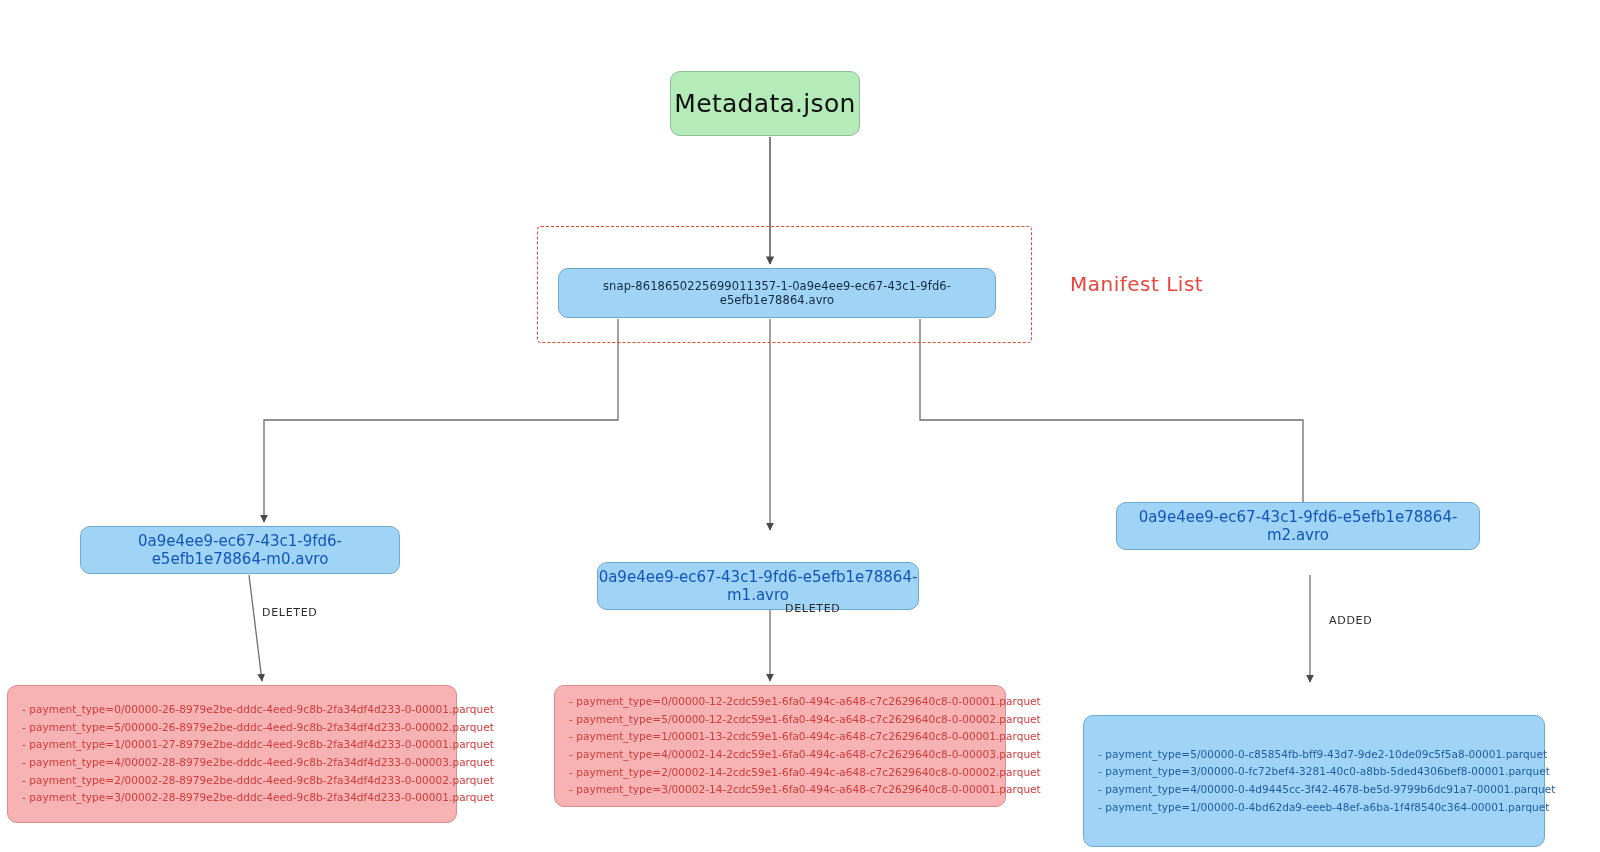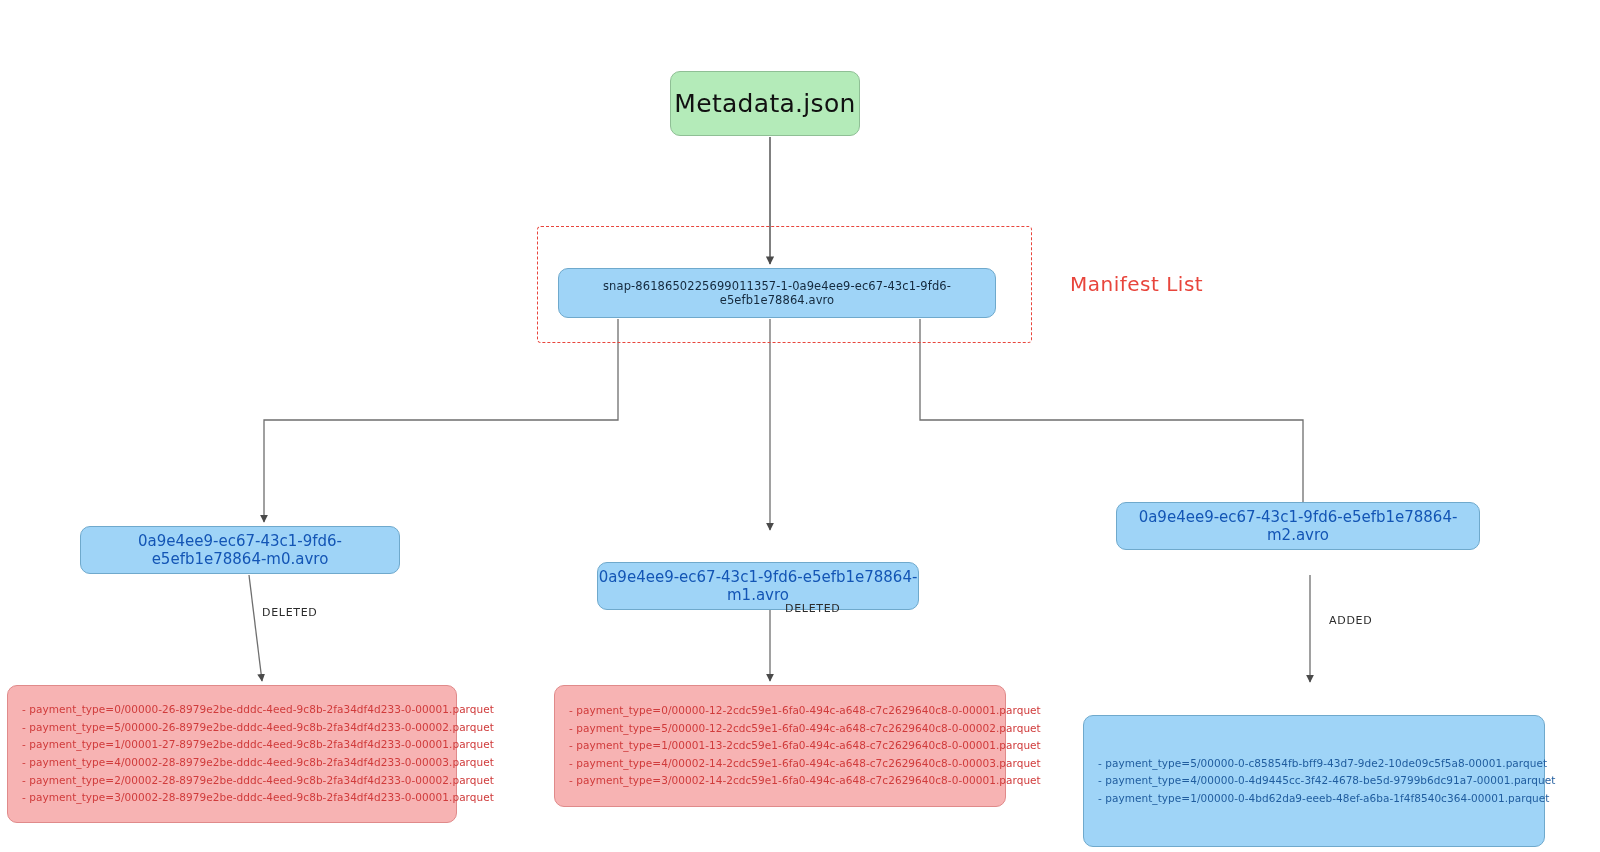--- a/index.html
+++ b/index.html
@@ -192,24 +192,26 @@
         <li>payment_type=2/00002-28-8979e2be-dddc-4eed-9c8b-2fa34df4d233-0-00002.parquet</li>
         <li>payment_type=3/00002-28-8979e2be-dddc-4eed-9c8b-2fa34df4d233-0-00001.parquet</li>
       </ul>
   </div>
   <div class="filebox fb-deleted fb-mid">
     <ul>
         <li>payment_type=0/00000-12-2cdc59e1-6fa0-494c-a648-c7c2629640c8-0-00001.parquet</li>
         <li>payment_type=5/00000-12-2cdc59e1-6fa0-494c-a648-c7c2629640c8-0-00002.parquet</li>
         <li>payment_type=1/00001-13-2cdc59e1-6fa0-494c-a648-c7c2629640c8-0-00001.parquet</li>
         <li>payment_type=4/00002-14-2cdc59e1-6fa0-494c-a648-c7c2629640c8-0-00003.parquet</li>
+        <li>payment_type=2/00002-14-2cdc59e1-6fa0-494c-a648-c7c2629640c8-0-00002.parquet</li>
         <li>payment_type=3/00002-14-2cdc59e1-6fa0-494c-a648-c7c2629640c8-0-00001.parquet</li>
       </ul>
   </div>
   <div class="filebox fb-added fb-right">
     <ul>
         <li>payment_type=5/00000-0-c85854fb-bff9-43d7-9de2-10de09c5f5a8-00001.parquet</li>
+        <li>payment_type=3/00000-0-fc72bef4-3281-40c0-a8bb-5ded4306bef8-00001.parquet</li>
         <li>payment_type=4/00000-0-4d9445cc-3f42-4678-be5d-9799b6dc91a7-00001.parquet</li>
         <li>payment_type=1/00000-0-4bd62da9-eeeb-48ef-a6ba-1f4f8540c364-00001.parquet</li>
       </ul>
   </div>
 
 </div>
 
 </body></html>

